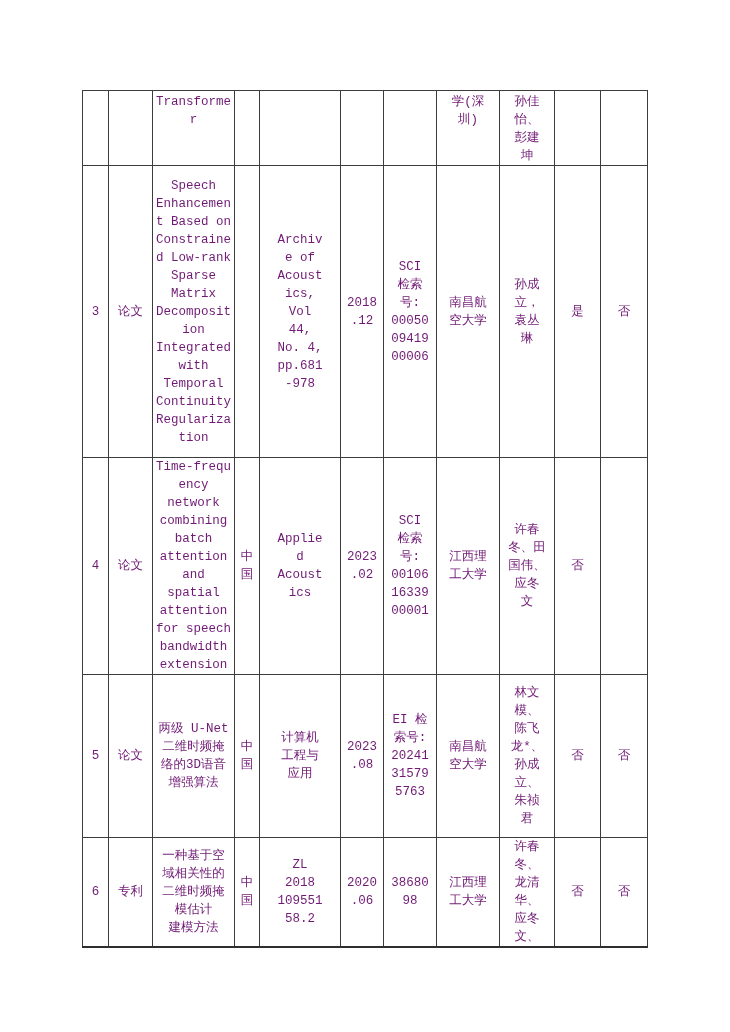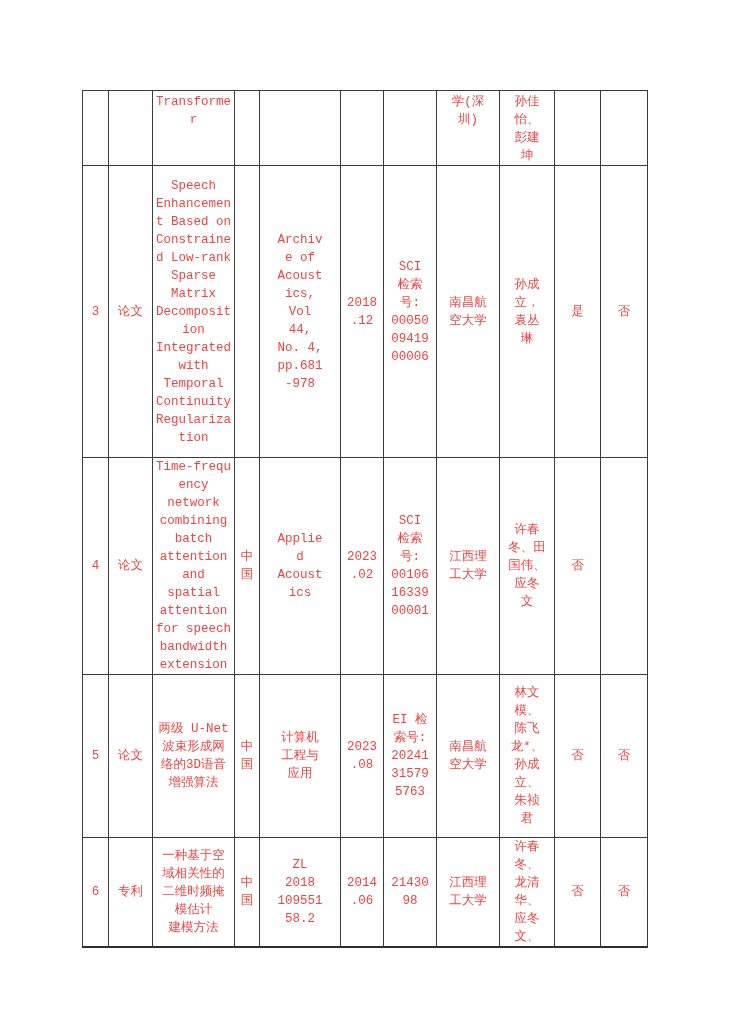--- a/index.html
+++ b/index.html
@@ -3,21 +3,21 @@
 <meta charset="utf-8">
 <style>
   * { margin: 0; padding: 0; box-sizing: border-box; }
   html, body { background: #ffffff; }
   .page {
     position: relative;
     width: 730px;
     height: 1032px;
     background: #ffffff;
     font-family: "Liberation Mono", "DejaVu Sans Mono", monospace;
-    color: #ef4444;
+    color: #701a75;
     overflow: hidden;
   }
   table.achievements {
     position: absolute;
     left: 82px;
     top: 90px;
     width: 566px;
     border-collapse: collapse;
     table-layout: fixed;
   }
@@ -152,21 +152,21 @@
 国伟、
 应冬
 文</td>
       <td>否</td>
       <td></td>
     </tr>
     <tr style="height:163px">
       <td>5</td>
       <td>论文</td>
       <td>两级 U-Net
-波束形成网
+二维时频掩
 络的3D语音
 增强算法</td>
       <td>中
 国</td>
       <td>计算机
 工程与
 应用</td>
       <td>2023
 .08</td>
       <td>EI 检
@@ -194,23 +194,23 @@
 域相关性的
 二维时频掩
 模估计
 建模方法</td>
       <td>中
 国</td>
       <td>ZL
 2018
 109551
 58.2</td>
-      <td>2014
+      <td>2020
 .06</td>
-      <td>21430
+      <td>38680
 98</td>
       <td>江西理
 工大学</td>
       <td>许春
 冬、
 龙清
 华、
 应冬
 文、</td>
       <td>否</td>

